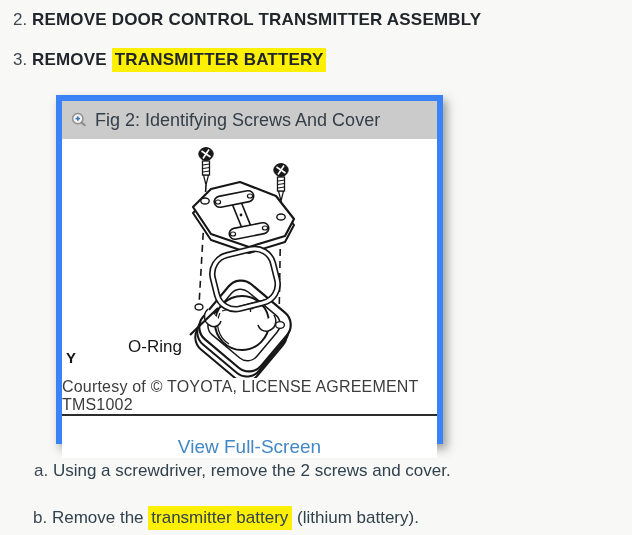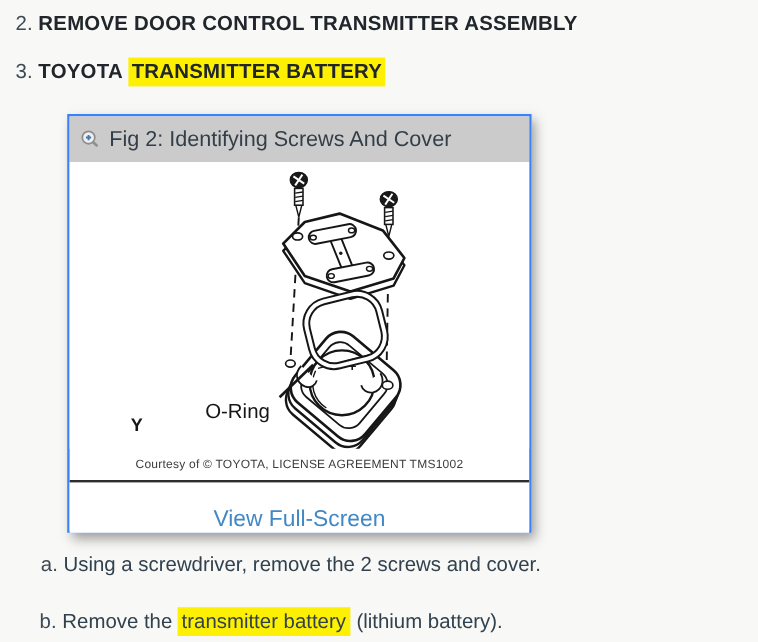--- a/index.html
+++ b/index.html
@@ -13,55 +13,55 @@
   .step .marker{font-weight:400;color:#3d4a55;}
   .step .title{font-weight:700;color:#20262b;letter-spacing:.2px;margin-top:33px;}
   mark.hl{background:#fdf002;color:#20262b;padding:2px 3px 3px 3px;}
   .substep{position:absolute;font-size:17px;color:#31424e;white-space:nowrap;}
   .substep .marker{color:#3d4a55;}
   mark.hl-soft{background:#fdf002;color:#31424e;padding:2px 4px 3px 3px;}
 
   
   .figure-box{
     position:absolute;left:56px;top:95px;width:387px;height:349px;
-    box-sizing:border-box;border:2px solid #3b82f6;background:#ffffff;
+    box-sizing:border-box;border:6px solid #3b82f6;background:#ffffff;
     box-shadow:4px 5px 9px rgba(70,70,70,.5);
     display:flex;flex-direction:column;
   }
   .figure-header{
     height:38px;flex:0 0 38px;background:#cbcbcb;
     display:flex;align-items:center;gap:8px;padding-left:9px;
     cursor:pointer;
   }
   .figure-header .title{font-size:18px;color:#333e48;}
-  .figure-image{flex:0 0 239px;height:239px;position:relative;background:#fff;padding-left:47px;}
+  .figure-image{flex:0 0 239px;height:239px;position:relative;background:#fff;}
   .figure-courtesy{
     flex:0 0 26px;display:flex;align-items:center;justify-content:center;
-    font-size:10px;color:#3c3c3c;letter-spacing:.2px;
+    font-size:16px;color:#3c3c3c;letter-spacing:.2px;
   }
   .figure-footer{
     flex:1 1 auto;border-top:2px solid #2d2d2d;
     display:flex;align-items:center;justify-content:center;background:#fff;
   }
   .figure-footer a{
     font-size:19px;color:#4288c5;text-decoration:none;cursor:pointer;margin-top:20px;
   }
   svg text{font-family:"Liberation Sans", sans-serif;}
 </style>
 </head>
 <body>
 
 <div class="step" style="left:13px;top:10px;">
   <span class="marker">2.</span>
   <span class="title">REMOVE DOOR CONTROL TRANSMITTER ASSEMBLY</span>
 </div>
 
 <div class="step" style="left:13px;top:50px;">
   <span class="marker">3.</span>
-  <span class="title"><span>TOYOTA </span><mark class="hl" style="font-weight:700;">TRANSMITTER BATTERY</mark></span>
+  <span class="title"><span>REMOVE </span><mark class="hl" style="font-weight:700;">TRANSMITTER BATTERY</mark></span>
 </div>
 
 <div class="figure-box">
 
   <div class="figure-header">
     <span style="display:inline-flex;">
       <svg width="16" height="16" viewBox="0 0 16 16">
         <circle cx="6.8" cy="6.6" r="5.2" fill="#f1f1f1" stroke="#8f8f8f" stroke-width="1.5"></circle>
         <line x1="6.8" y1="4.4" x2="6.8" y2="8.8" stroke="#3f77b0" stroke-width="1.6"></line>
         <line x1="4.6" y1="6.6" x2="9" y2="6.6" stroke="#3f77b0" stroke-width="1.6"></line>

